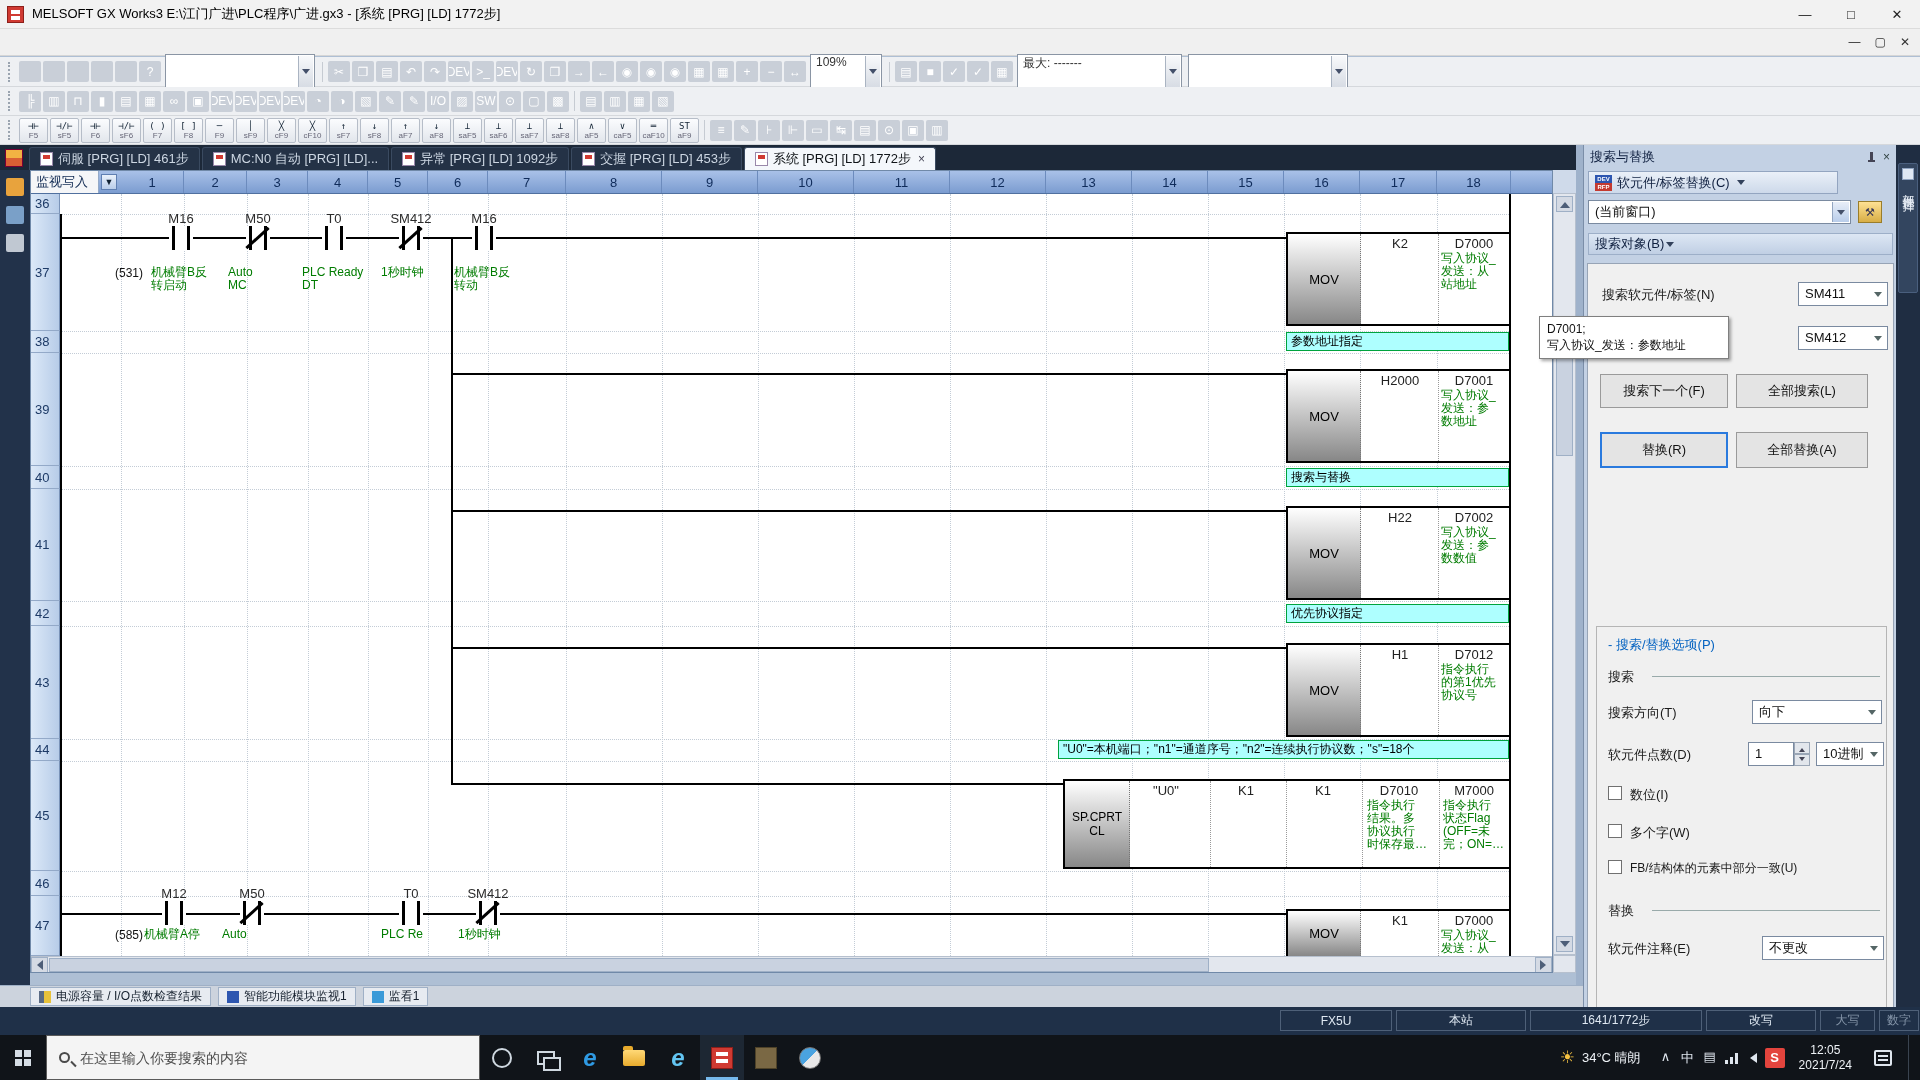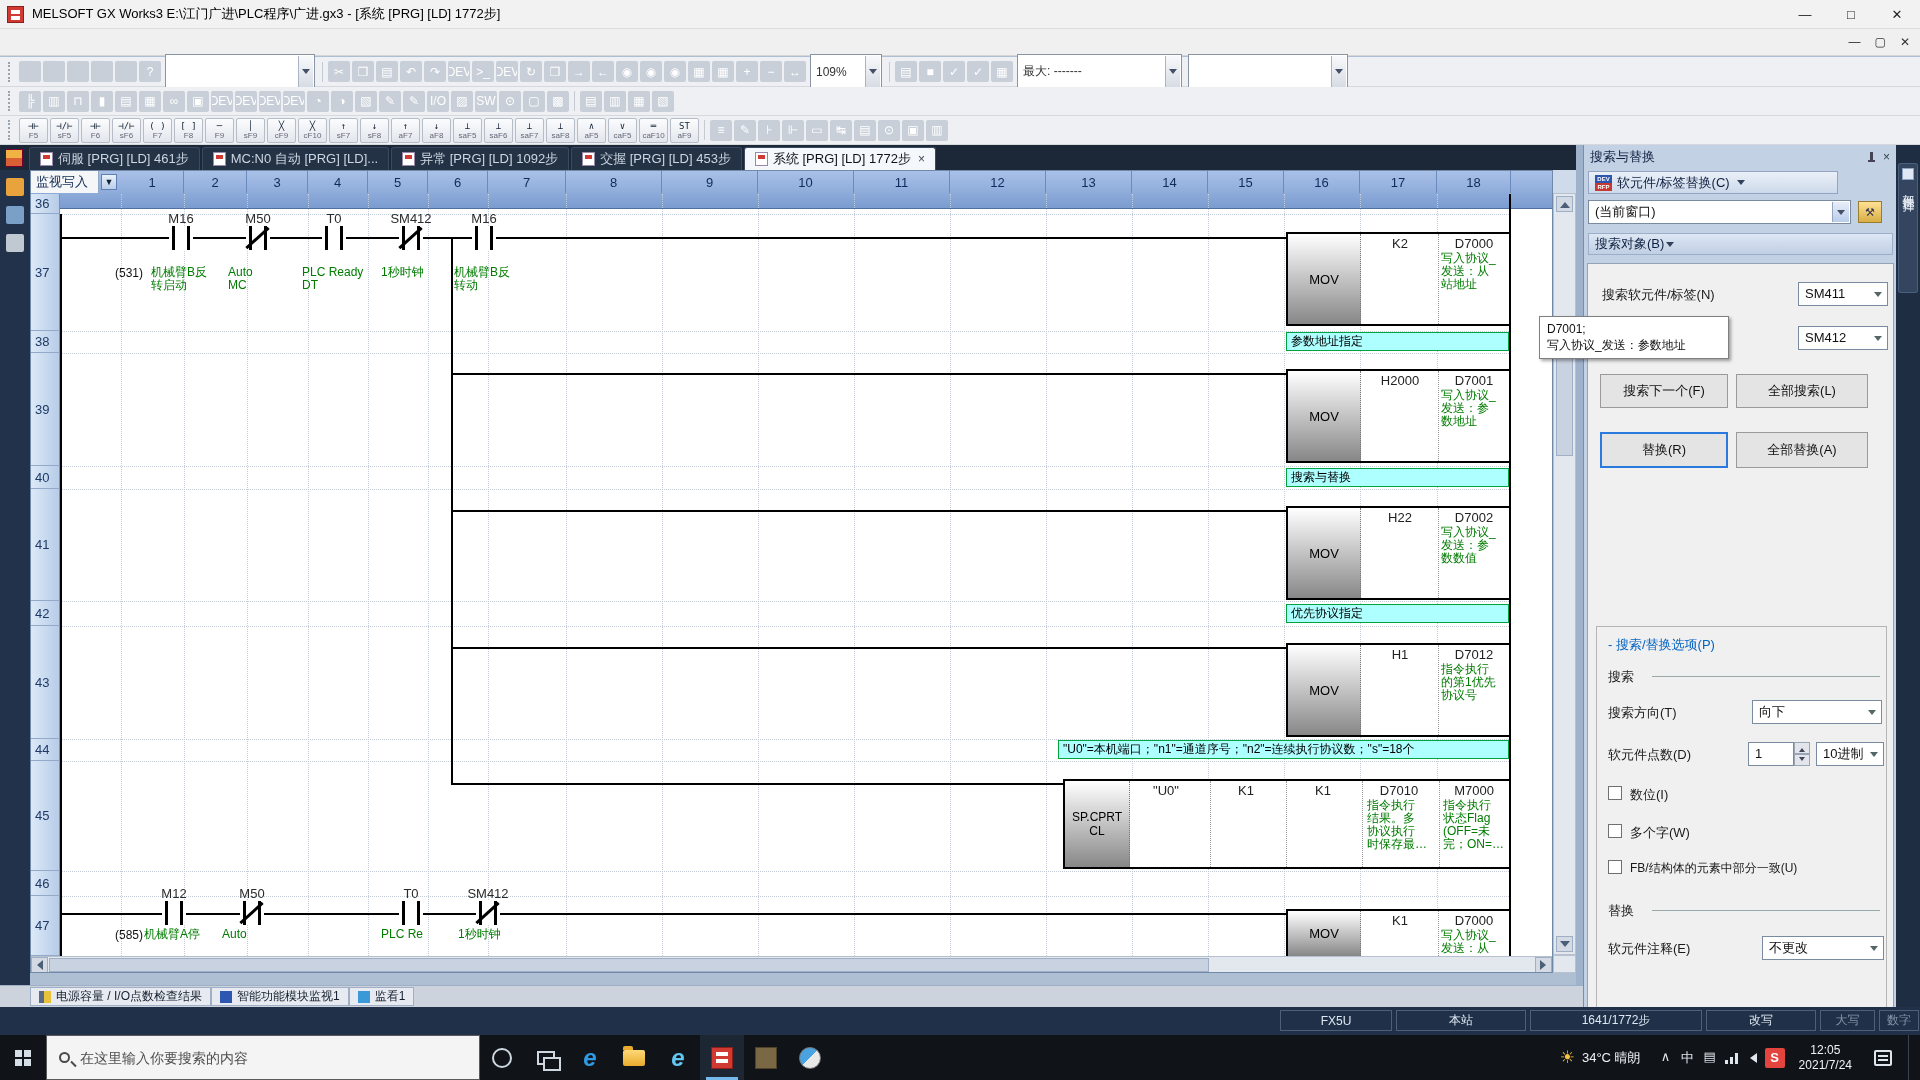--- a/index.html
+++ b/index.html
@@ -16,21 +16,21 @@
   .menu-item{padding:4px 9px;font-size:13px;color:#1a1a1a}
   #mdi-controls{margin-left:auto;display:flex;padding-right:10px;gap:14px;font-size:12px;color:#333}
   
   .toolbar{position:absolute;left:0;width:1920px;background:#eef0f3;border-bottom:1px solid #d5d8dc;display:flex;align-items:center;padding-left:8px}
   #tb1{top:57px;height:30px}
   #tb2{top:87px;height:29px}
   #tb3{top:116px;height:29px}
   .grip{width:5px;height:20px;margin-right:5px;border-left:2px dotted #9aa4b0}
   .sep{width:1px;height:20px;background:#c6cbd2;margin:0 4px}
   .ic{width:22px;height:21px;margin:0 1px;border:1px solid transparent;border-radius:2px;display:inline-flex;align-items:center;justify-content:center;font-size:12px;color:#fff;background:#c9cfd8;overflow:hidden}
-  .tb-combo{height:35px;background:#fff;border:1px solid #8a95a4;display:inline-flex;align-items:center;font-size:12px;color:#333;margin:0 3px;position:relative;padding:0 18px 0 5px}
+  .tb-combo{height:35px;background:#fff;border:1px solid #8a95a4;display:inline-flex;font-size:12px;color:#333;margin:0 3px;position:relative;padding:0 18px 0 5px}
   .tb-combo .dda{position:absolute;right:1px;top:1px;bottom:1px;width:15px;background:linear-gradient(#f8f9fb,#d7dce4);border-left:1px solid #aab4c2;display:flex;align-items:center;justify-content:center}
   .dda::after{content:"";border:4px solid transparent;border-top:5px solid #44506a;margin-top:4px}
   .fkey{width:29px;height:25px;margin:0 1px;border:1px solid #b6bdc8;background:linear-gradient(#fbfcfe,#e2e6ec);display:inline-flex;flex-direction:column;align-items:center;justify-content:center;border-radius:2px}
   .fkey .sym{font-size:9px;line-height:10px;color:#123;font-family:"DejaVu Sans Mono",monospace}
   .fkey .key{font-size:8px;line-height:9px;color:#667}
   
   #tabbar{position:absolute;left:0;top:145px;width:1920px;height:25px;background:#1c2838;display:flex;align-items:flex-end}
   #tabbar-icon{width:18px;height:18px;margin:0 6px 3px 5px;background:linear-gradient(#f2b243 50%,#d95f34 50%);border:1px solid #703;flex:none}
   .doc-tab{display:flex;align-items:center;gap:5px;height:23px;padding:0 10px;margin-right:2px;background:#243246;color:#ccd6e2;font-size:13px;border:1px solid #3a4a60;border-bottom:none;border-radius:3px 3px 0 0}
   .doc-tab.active{background:#f4f7fb;color:#101418}
@@ -41,21 +41,21 @@
   #tab-arrows{margin-left:auto;color:#93a5bd;font-size:12px;display:flex;gap:8px;padding:0 14px 5px 0}
   
   #left-strip{position:absolute;left:0;top:170px;width:30px;height:815px;background:#22324a;display:flex;flex-direction:column;align-items:center;padding-top:8px;gap:10px}
   .ls-ic{width:18px;height:18px;border-radius:2px}
   #right-strip{position:absolute;left:1896px;top:145px;width:24px;height:862px;background:#1f2d42}
   #parts-tab{position:absolute;left:2px;top:18px;width:20px;height:130px;background:#33455f;border:1px solid #4a5f7e;border-radius:2px;display:flex;flex-direction:column;align-items:center;padding-top:4px;gap:4px}
   #parts-tab .pt-ic{width:12px;height:12px;background:#dfe8f4;border:1px solid #8fa3c0}
   #parts-tab .pt-label{writing-mode:vertical-rl;font-size:12px;color:#e8eef6;letter-spacing:2px}
   
   #ladder{position:absolute;left:30px;top:170px;width:1523px;height:803px;background:#fff;border:1px solid #7089a8;overflow:hidden}
-  #lhdr{position:absolute;left:0;top:0;width:100%;height:38px;background:linear-gradient(#a9c1e8,#7b9cd0);border-bottom:1px solid #50709f}
+  #lhdr{position:absolute;left:0;top:0;width:100%;height:23px;background:linear-gradient(#a9c1e8,#7b9cd0);border-bottom:1px solid #50709f}
   #mode-cell{position:absolute;left:0;top:0;width:68px;height:22px;background:#f5f6f8;border-right:1px solid #93a9c8;font-size:13px;line-height:22px;padding-left:5px;color:#102a52}
   #mode-dd{position:absolute;left:70px;top:3px;width:16px;height:16px;background:linear-gradient(#eaf1fb,#b9cdea);border:1px solid #5f7fb2;font-size:9px;line-height:14px;text-align:center;color:#123}
   .hc{position:absolute;top:0;height:22px;border-right:1px solid #6c8bbd;color:#0f2b5a;font-size:13px;display:flex;align-items:center;justify-content:center}
   .hc:nth-child(1){left:90px;width:63px}.hc:nth-child(2){left:153px;width:63px}.hc:nth-child(3){left:216px;width:61px}
   .hc:nth-child(4){left:277px;width:60px}.hc:nth-child(5){left:337px;width:60px}.hc:nth-child(6){left:397px;width:60px}
   .hc:nth-child(7){left:457px;width:78px}.hc:nth-child(8){left:535px;width:96px}.hc:nth-child(9){left:631px;width:96px}
   .hc:nth-child(10){left:727px;width:96px}.hc:nth-child(11){left:823px;width:96px}.hc:nth-child(12){left:919px;width:96px}
   .hc:nth-child(13){left:1015px;width:86px}.hc:nth-child(14){left:1101px;width:76px}.hc:nth-child(15){left:1177px;width:76px}
   .hc:nth-child(16){left:1253px;width:76px}.hc:nth-child(17){left:1329px;width:77px}.hc:nth-child(18){left:1406px;width:74px}
   .gut{position:absolute;left:0;width:29px;background:linear-gradient(90deg,#dce9f8,#b7cce8);border-bottom:1px solid #93a9c8;border-right:1px solid #7a93b8;color:#1d3a66;font-size:13px;display:flex;align-items:center;padding-left:4px}
@@ -753,21 +753,21 @@
     <span class="pt-label">部件选择</span>
   </div>
 </div>
 
 <div id="tooltip">
   <div>D7001;</div>
   <div>写入协议_发送：参数地址</div>
 </div>
 
 <div id="bottom-tabs">
-  <div style="display:flex;gap:0">
+  <div style="display:flex;gap:7px">
       <span class="btab">
       <span class="bt-icon"></span>
       <span>电源容量 / I/O点数检查结果</span>
     </span>
       <span class="btab">
       <span class="bt-icon"></span>
       <span>智能功能模块监视1</span>
     </span>
       <span class="btab">
       <span class="bt-icon"></span>

